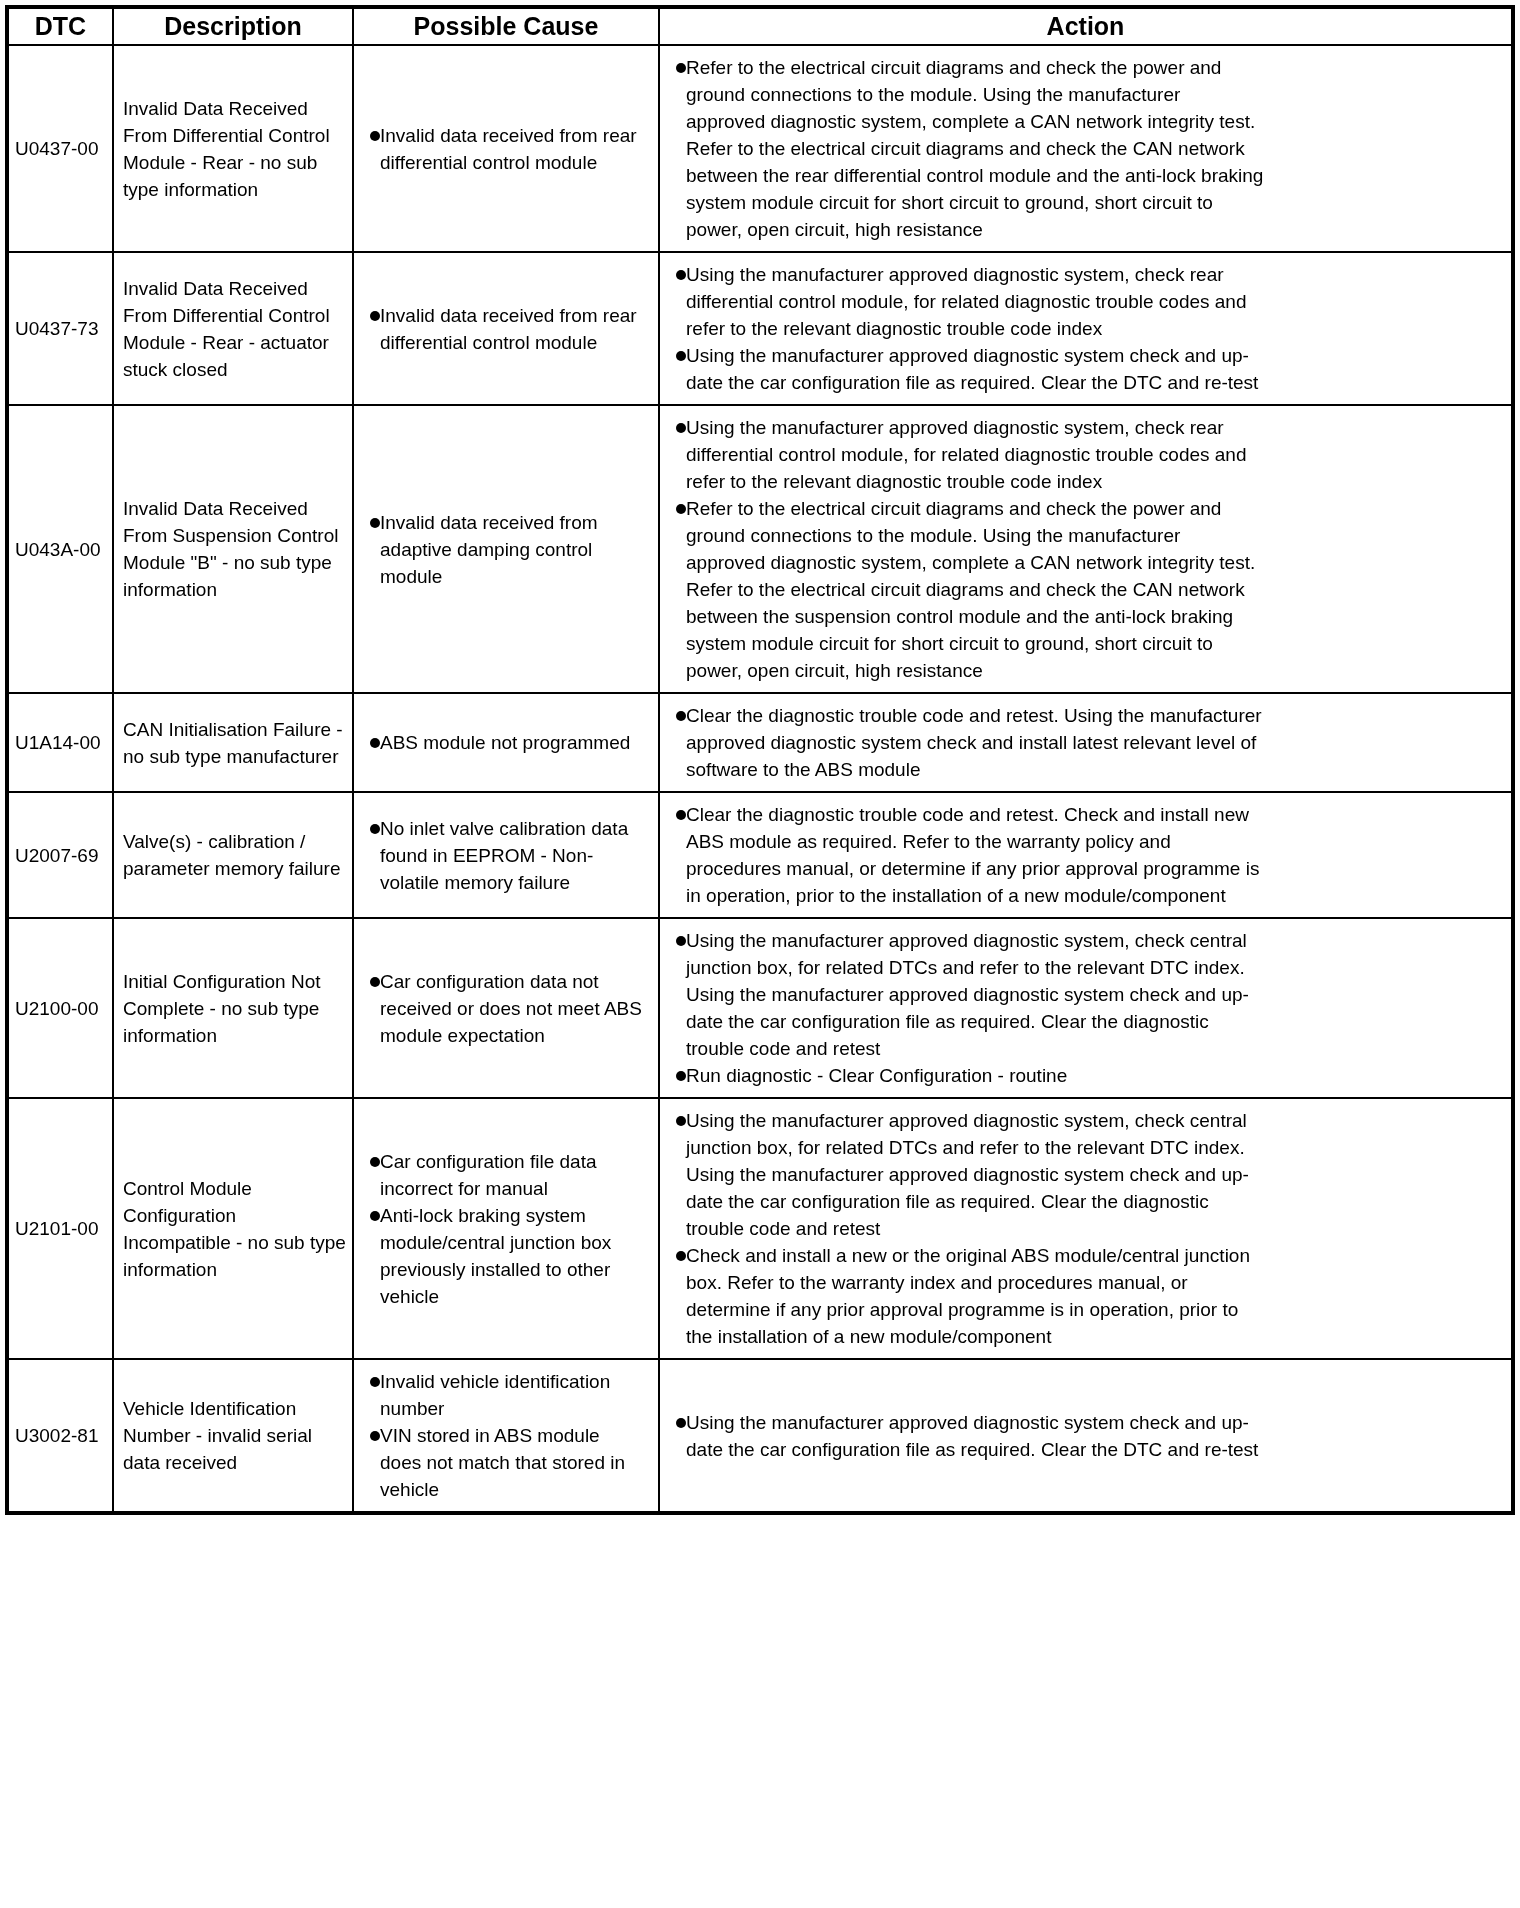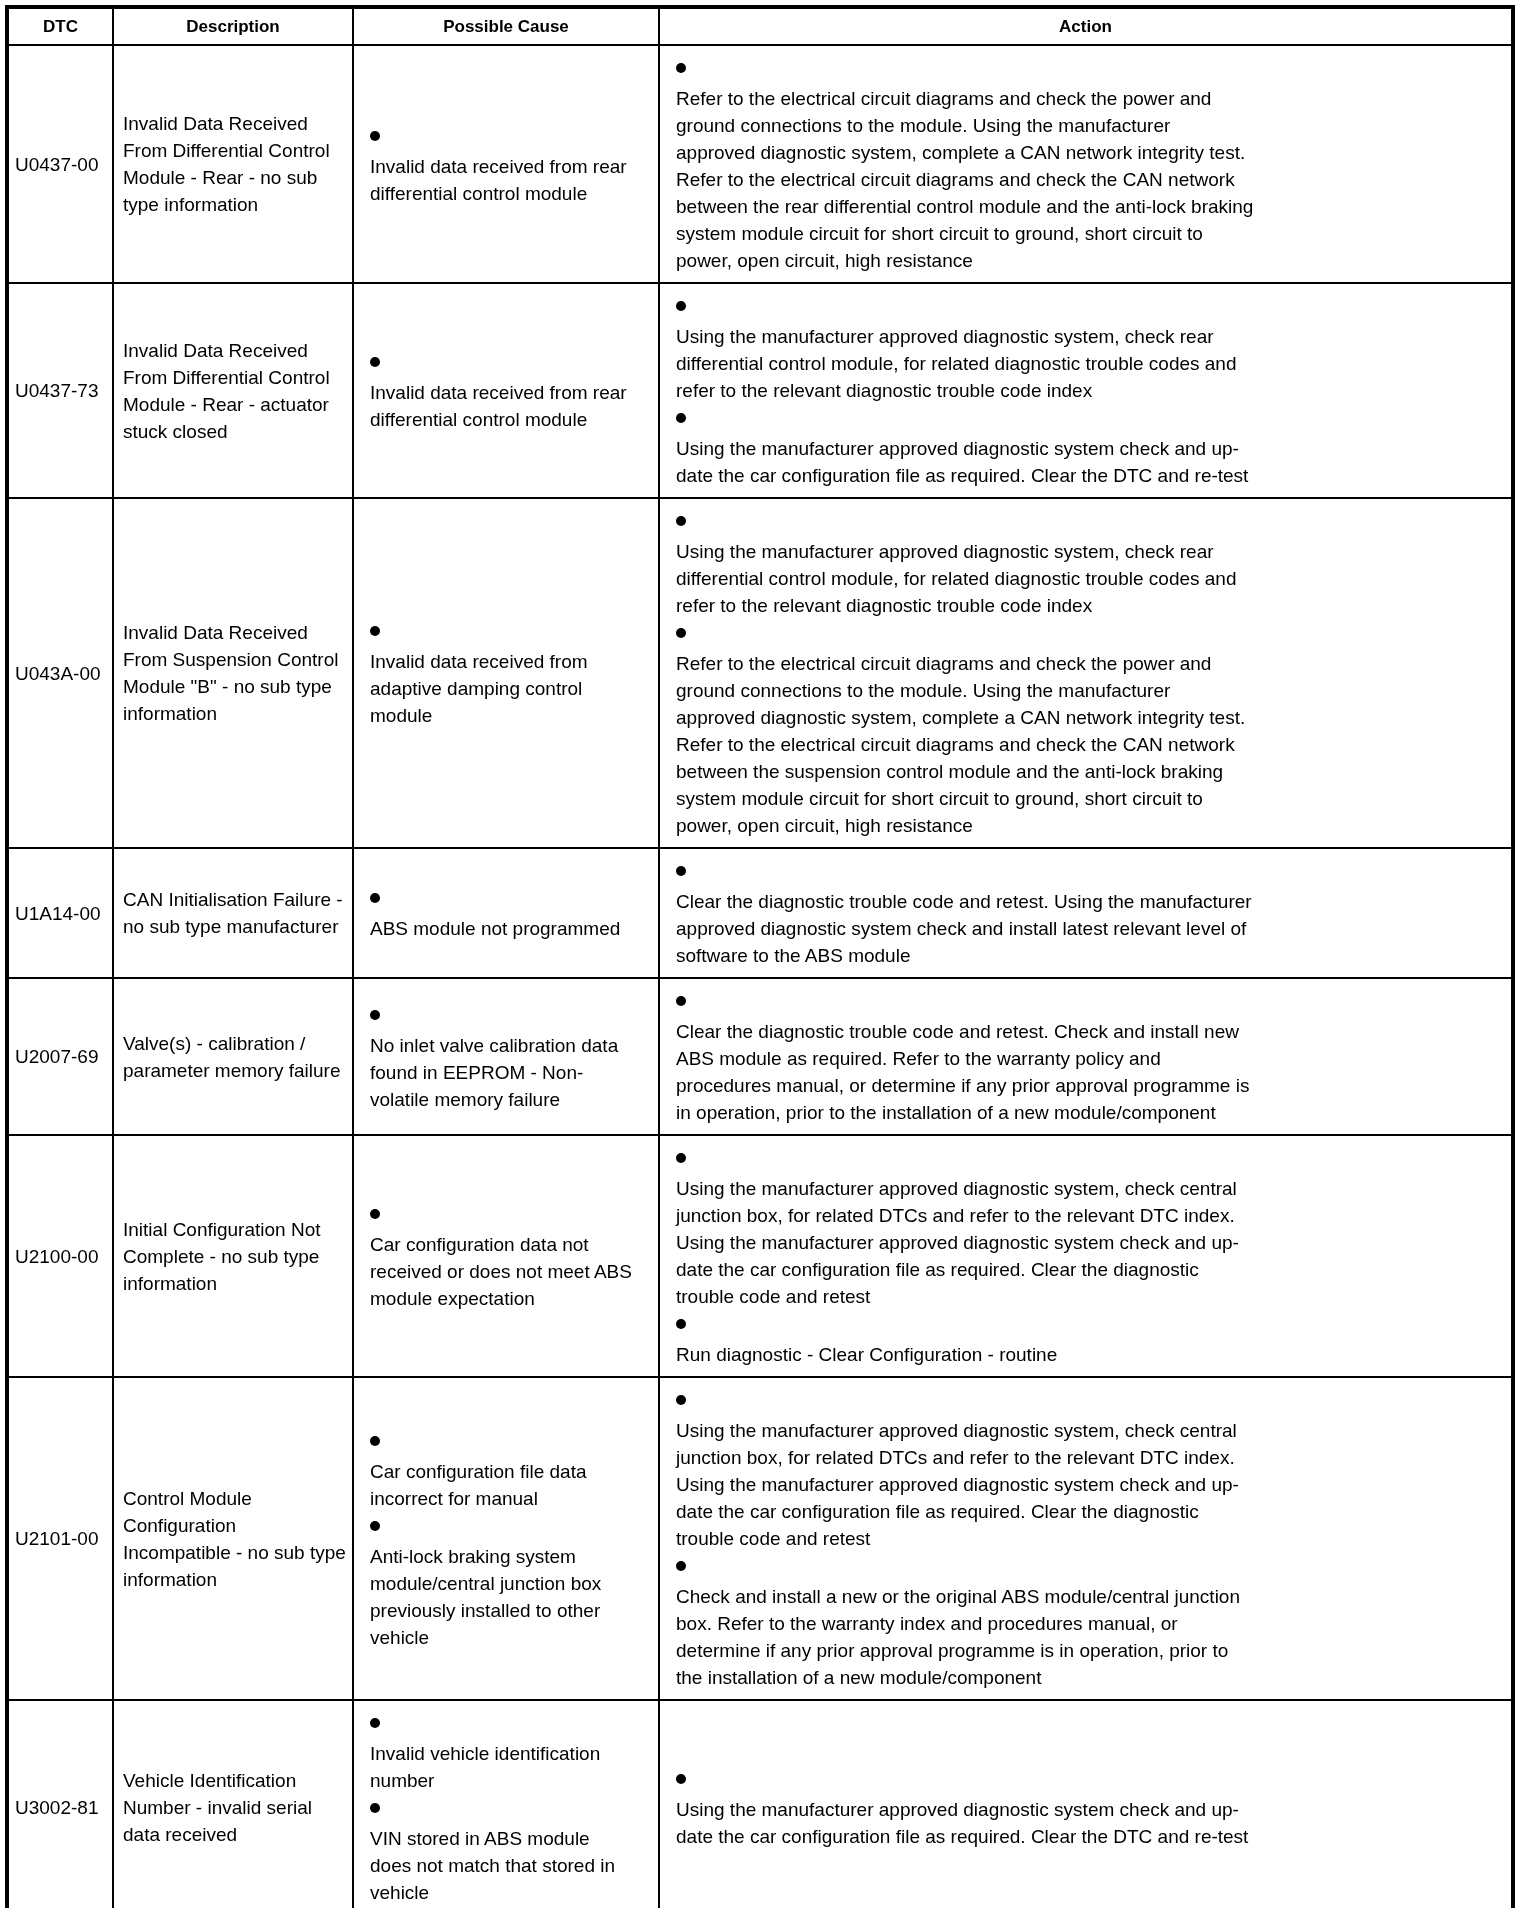--- a/index.html
+++ b/index.html
@@ -25,37 +25,36 @@
   }
   col.c-dtc    { width: 106px; }
   col.c-desc   { width: 240px; }
   col.c-cause  { width: 306px; }
   col.c-action { width: auto; }
   th {
     border: 2px solid #000;
     font-weight: bold;
     text-align: center;
     padding: 4px 6px;
-    font-size: 17px;
+    font-size: 25px;
     background: #ffffff;
   }
   td {
     border: 2px solid #000;
     vertical-align: middle;
     padding: 8px 8px;
     background: #ffffff;
   }
   td.td-dtc  { padding-left: 6px;  padding-right: 4px; }
   td.td-desc { padding-left: 9px;  padding-right: 6px; }
   td.td-cause, td.td-action { padding-left: 16px; }
   .bullet-item {
     display: flex;
     align-items: flex-start;
-    gap: 12px;
-    flex-direction: column;
+    gap: 0;
   }
   .dot {
     flex: 0 0 10px;
     width: 10px;
     height: 10px;
     margin-top: 9px;
     background: #000;
     border-radius: 50%;
   }
   .bt { display: block; }

